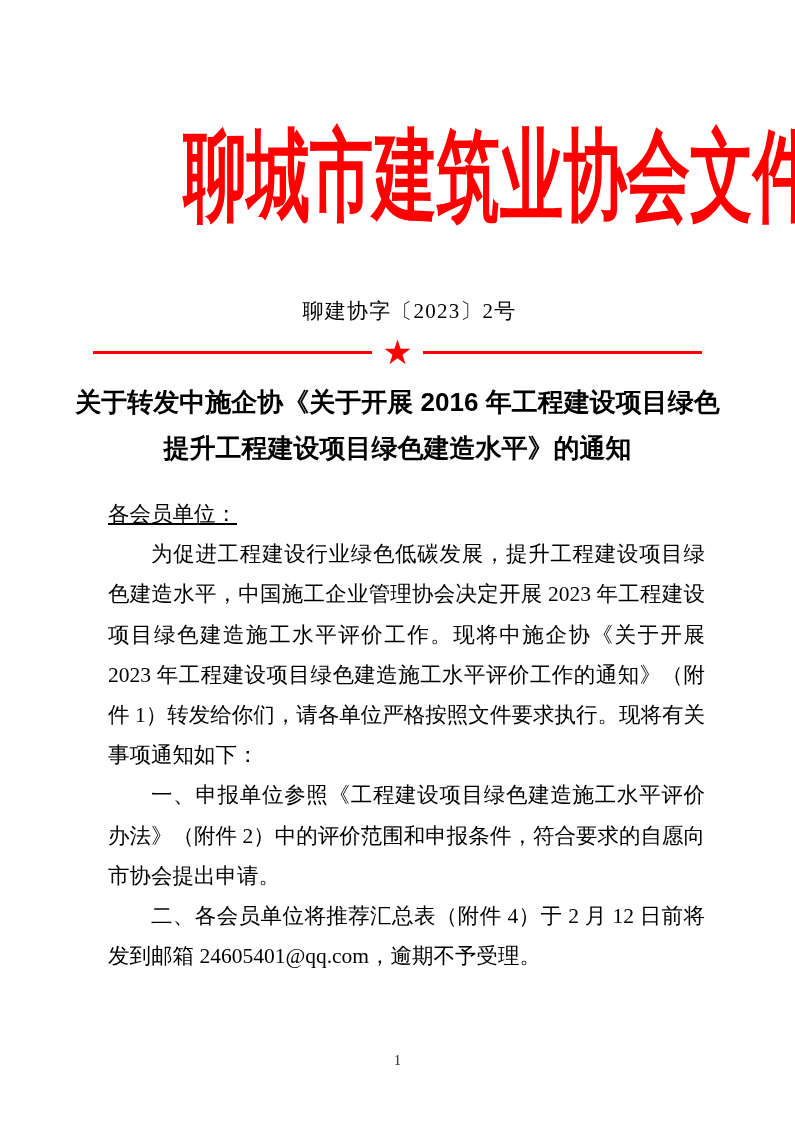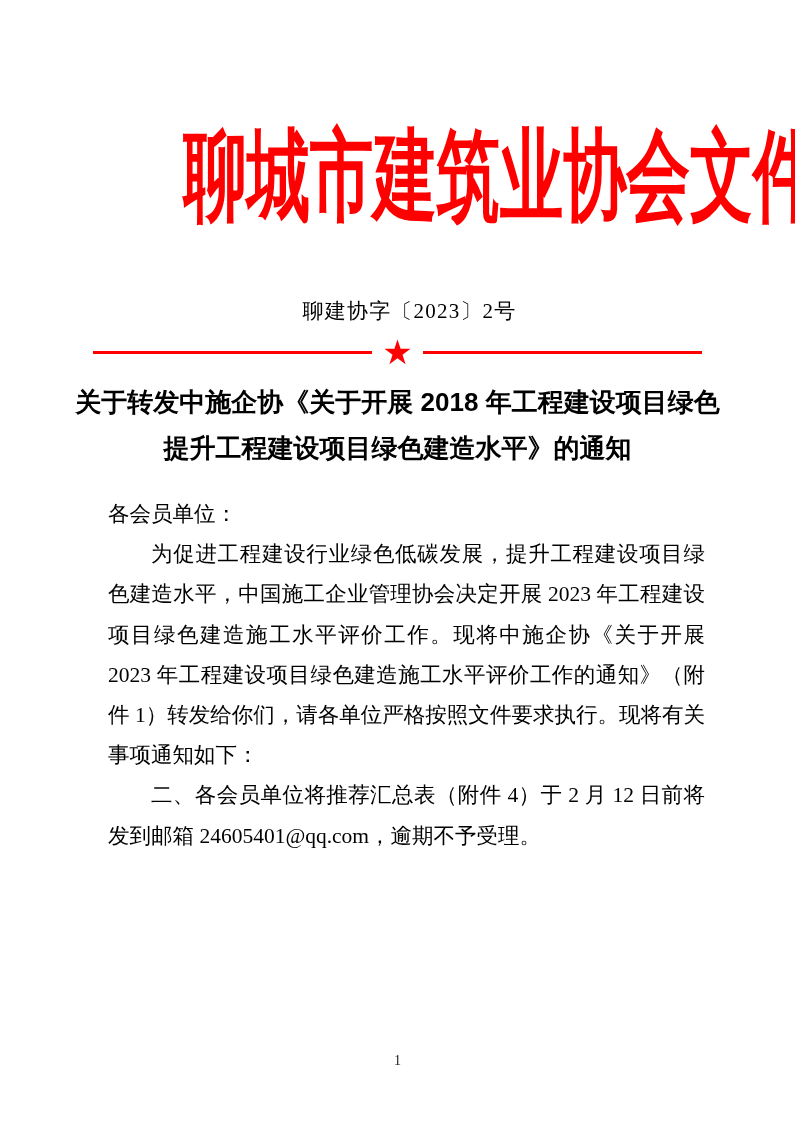--- a/index.html
+++ b/index.html
@@ -94,20 +94,21 @@
     line-height: 40.2px;
     text-align: justify;
   }
   .body-text p {
     margin: 0;
     padding: 0;
     text-indent: 2em;
   }
   .body-text p.salutation {
     text-indent: 0;
+    text-decoration: underline;
   }
   
   .page-number {
     position: absolute;
     top: 1053px;
     left: 0;
     width: 100%;
     text-align: center;
     font-size: 14px;
     color: #222222;
@@ -124,25 +125,26 @@
 
   <div class="doc-number">聊建协字〔2023〕2号</div>
 
   <div class="red-rule">
     <div class="seg"></div>
     <div class="star">★</div>
     <div class="seg"></div>
   </div>
 
   <div class="doc-title">
-    <div class="title-line">关于转发中施企协《关于开展 2018 年工程建设项目绿色</div>
+    <div class="title-line">关于转发中施企协《关于开展 2016 年工程建设项目绿色</div>
     <div class="title-line">提升工程建设项目绿色建造水平》的通知</div>
   </div>
 
   <div class="body-text">
     <p class="salutation">各会员单位：</p>
     <p>为促进工程建设行业绿色低碳发展，提升工程建设项目绿色建造水平，中国施工企业管理协会决定开展 2023 年工程建设项目绿色建造施工水平评价工作。现将中施企协《关于开展 2023 年工程建设项目绿色建造施工水平评价工作的通知》（附件 1）转发给你们，请各单位严格按照文件要求执行。现将有关事项通知如下：</p>
+    <p>一、申报单位参照《工程建设项目绿色建造施工水平评价办法》（附件 2）中的评价范围和申报条件，符合要求的自愿向市协会提出申请。</p>
     <p>二、各会员单位将推荐汇总表（附件 4）于 2 月 12 日前将发到邮箱 24605401@qq.com，逾期不予受理。</p>
   </div>
 
   <div class="page-number">1</div>
 
 </div>
 
 </body></html>

